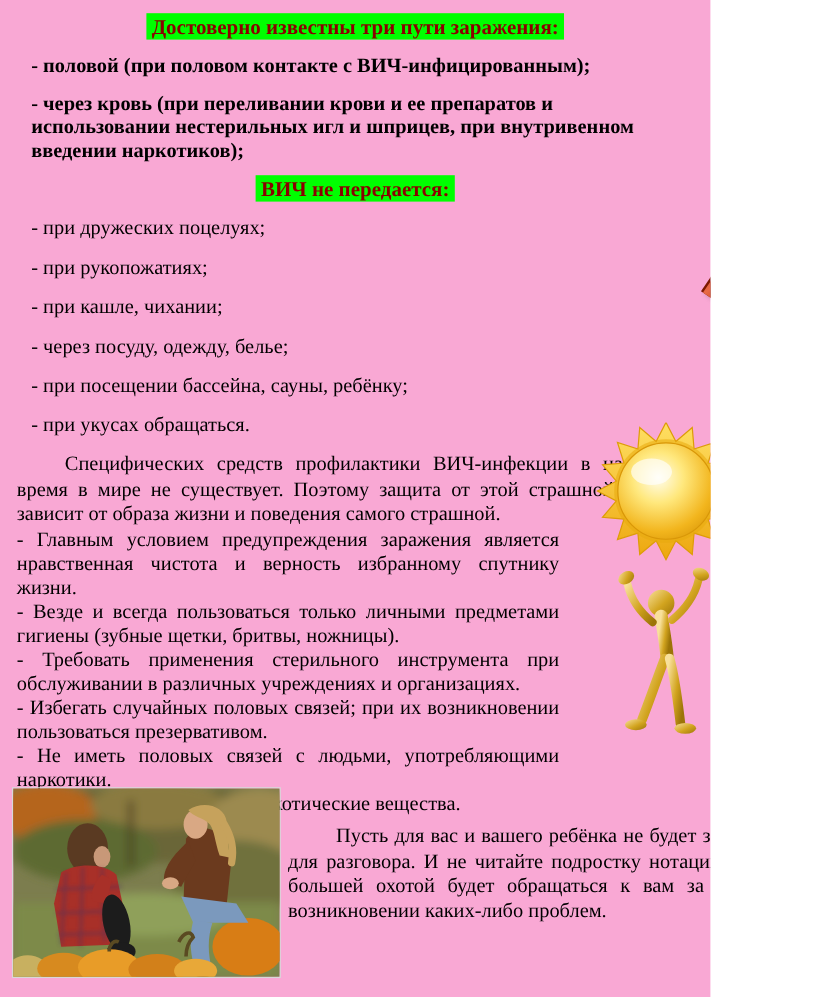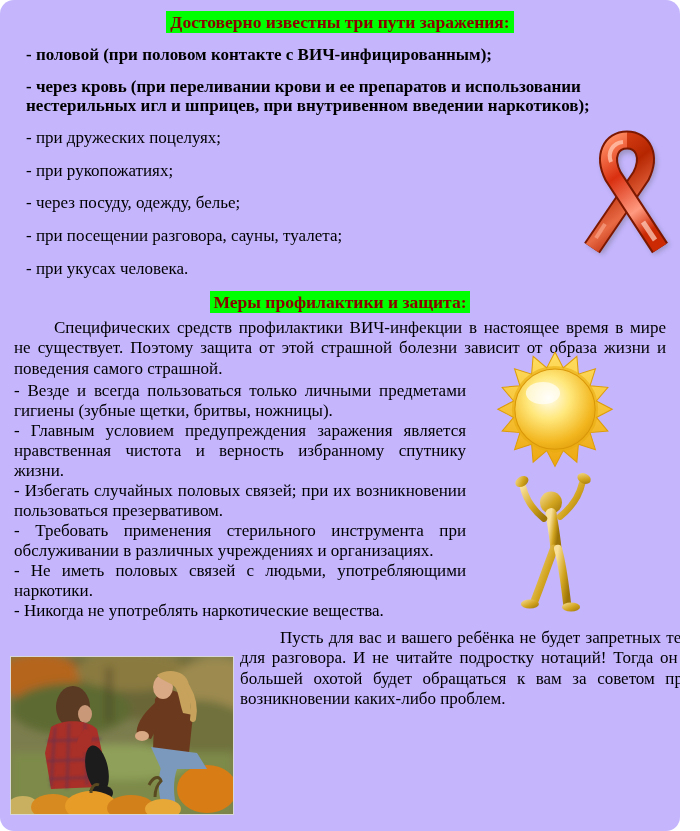--- a/index.html
+++ b/index.html
@@ -1,19 +1,19 @@
 <!DOCTYPE html>
 <html><head>
 <meta charset="utf-8">
 <style>
   html,body { margin:0; padding:0; background:#fff; }
   .page {
-    position:relative; width:680px; height:831px; background:#c4b5fd;
+    position:relative; width:592px; height:831px; background:#f9a8d4;
     overflow:hidden; color:#000;
-    font-family:"Liberation Serif", serif; font-size:17px;border-radius:14px;
+    font-family:"Liberation Serif", serif; font-size:17px;
   }
   .ghead { text-align:center; font-weight:bold; font-size:17.5px; margin:0; line-height:21px; }
   .ghead .hl { background:#00ff00; color:#8b0000; padding:1px 4px; }
   .ghead1 { margin-top:12px; margin-bottom:2px; }
   .ghead2 { margin:0 0 1px 0; }
   .ghead3 { margin:7px 0 5px 0; }
   .blist p { margin:12px; padding:0 14px; line-height:19.6px;font-weight:bold; }
   .blist2 p { margin:12px; padding:0 14px; line-height:20.8px; }
   .intro { margin:0; padding:0 14px; text-indent:40px; text-align:justify; line-height:20.4px; }
   .prevlist { margin:2px 0 0 14px; width:452px; }
@@ -158,38 +158,39 @@
     </g>
   </svg>
 
   <h2 class="ghead ghead1"><span class="hl">Достоверно известны три пути заражения:</span></h2>
 
   <div class="blist">
     <p>- половой (при половом контакте с ВИЧ-инфицированным);</p>
     <p>- через кровь (при переливании крови и ее препаратов и использовании нестерильных игл и шприцев, при внутривенном введении наркотиков);</p>
   </div>
 
+  <h2 class="ghead ghead2"><span class="hl">ВИЧ не передается:</span></h2>
 
   <div class="blist2">
     <p>- при дружеских поцелуях;</p>
     <p>- при рукопожатиях;</p>
+    <p>- при кашле, чихании;</p>
     <p>- через посуду, одежду, белье;</p>
-    <p>- при посещении разговора, сауны, туалета;</p>
-    <p>- при укусах человека.</p>
+    <p>- при посещении бассейна, сауны, ребёнку;</p>
+    <p>- при укусах обращаться.</p>
   </div>
 
-  <h2 class="ghead ghead3"><span class="hl">Меры профилактики и защита:</span></h2>
 
   <p class="intro">Специфических средств профилактики ВИЧ-инфекции в настоящее время в мире не существует. Поэтому защита от этой страшной болезни зависит от образа жизни и поведения самого страшной.</p>
 
   <div class="prevlist">
+    <p>- Главным условием предупреждения заражения является нравственная чистота и верность избранному спутнику жизни.</p>
     <p>- Везде и всегда пользоваться только личными предметами гигиены (зубные щетки, бритвы, ножницы).</p>
-    <p>- Главным условием предупреждения заражения является нравственная чистота и верность избранному спутнику жизни.</p>
+    <p>- Требовать применения стерильного инструмента при обслуживании в различных учреждениях и организациях.</p>
     <p>- Избегать случайных половых связей; при их возникновении пользоваться презервативом.</p>
-    <p>- Требовать применения стерильного инструмента при обслуживании в различных учреждениях и организациях.</p>
     <p>- Не иметь половых связей с людьми, употребляющими наркотики.</p>
     <p>- Никогда не употреблять наркотические вещества.</p>
   </div>
 
   <div class="advice">
     <p>Пусть для вас и вашего ребёнка не будет запретных тем для разговора. И не читайте подростку нотаций! Тогда он с большей охотой будет обращаться к вам за советом при возникновении каких-либо проблем.</p>
   </div>
 
 </div>
 

